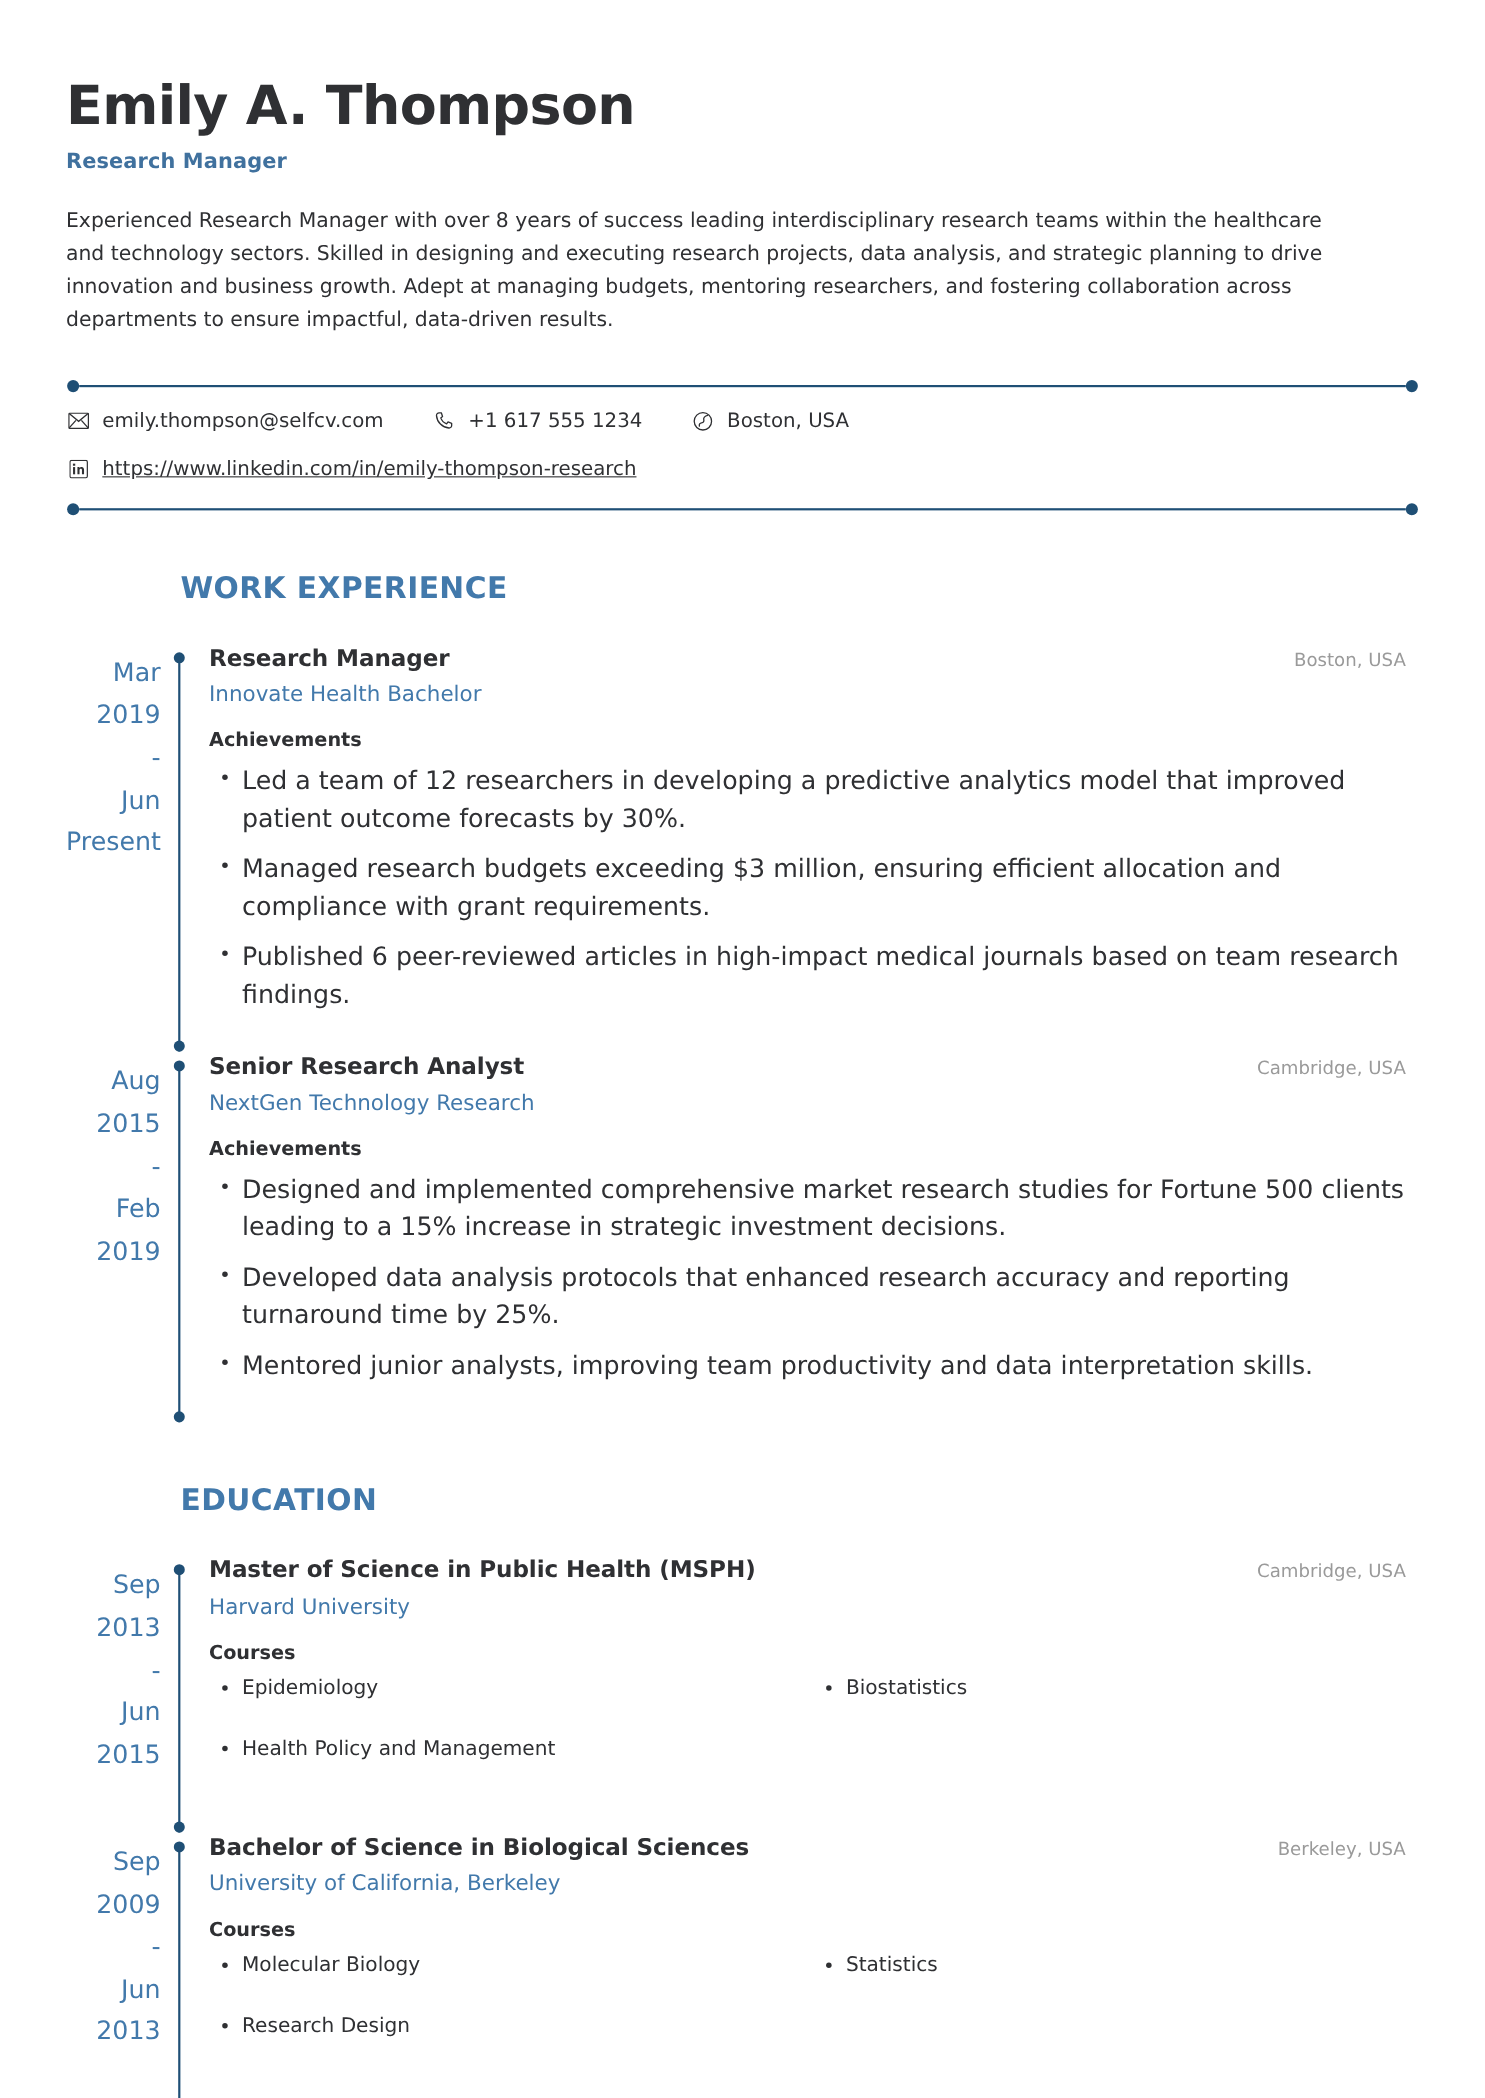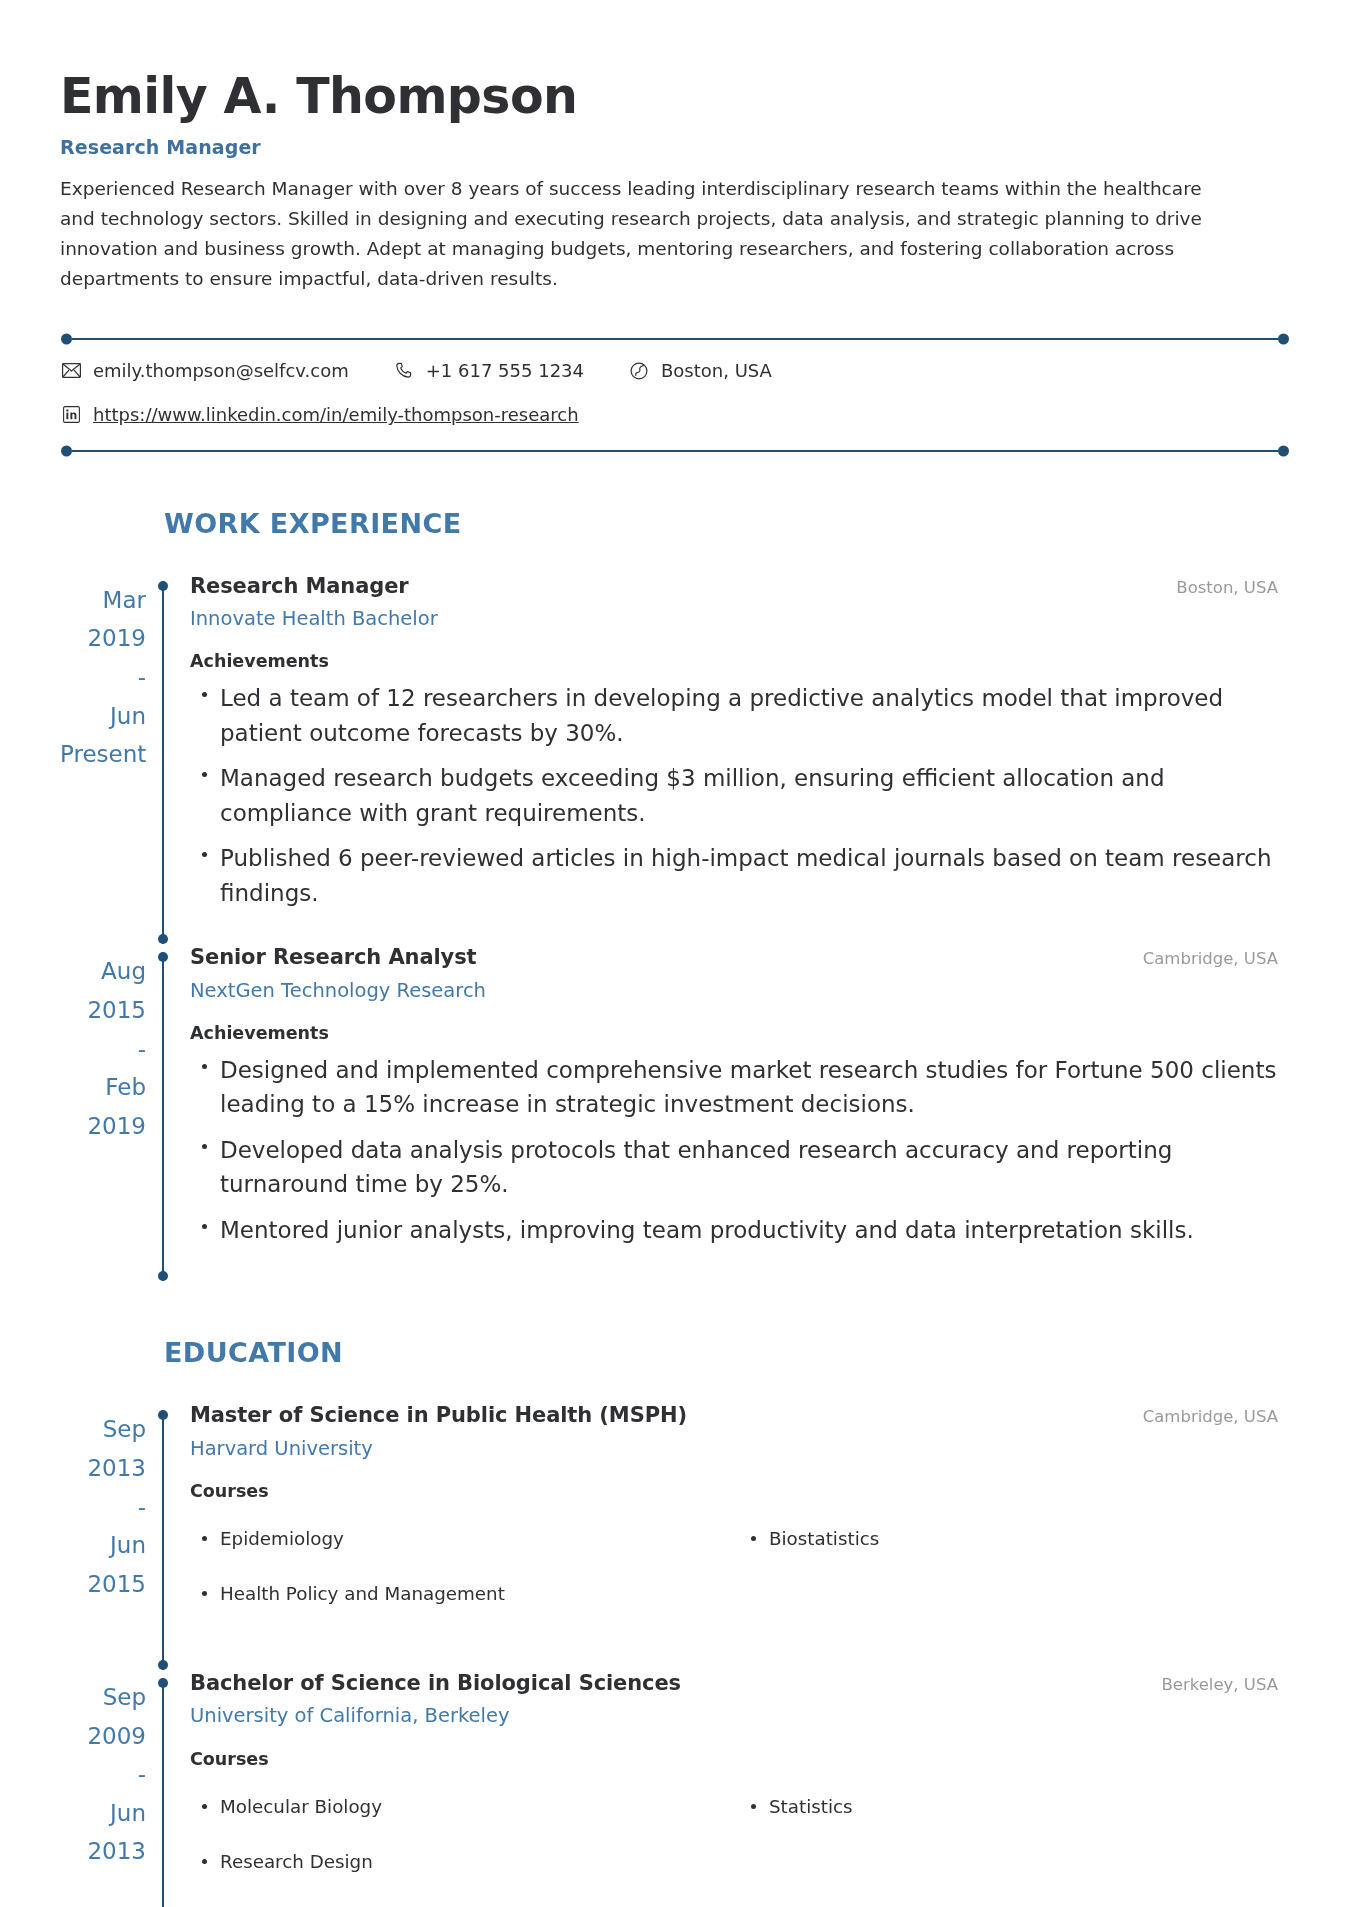--- a/index.html
+++ b/index.html
@@ -35,21 +35,21 @@
 
   .job-title {
     font-size: 19px;
     font-weight: 800;
     color: #40719e;
     letter-spacing: 0.1px;
     margin-top: 12px;
   }
 
   .summary {
-    margin-top: 16px;
+    margin-top: 28px;
     font-size: 18.5px;
     line-height: 1.62;
     color: #2f3033;
     max-width: 1180px;
     font-weight: 400;
   }
 
   
   .divider {
     position: relative;
@@ -234,21 +234,21 @@
     width: 5px;
     height: 5px;
     border-radius: 50%;
     background: #2f3033;
   }
   .bullets li:last-child { margin-bottom: 0; }
 
   
   .courses {
     list-style: none;
-    margin-top: 24px;
+    margin-top: 8px;
     display: grid;
     grid-template-columns: 1fr 1fr;
     column-gap: 10px;
     row-gap: 0;
     grid-auto-flow: column;
     grid-template-rows: repeat(2, auto);
   }
   .courses li {
     position: relative;
     padding-left: 30px;

